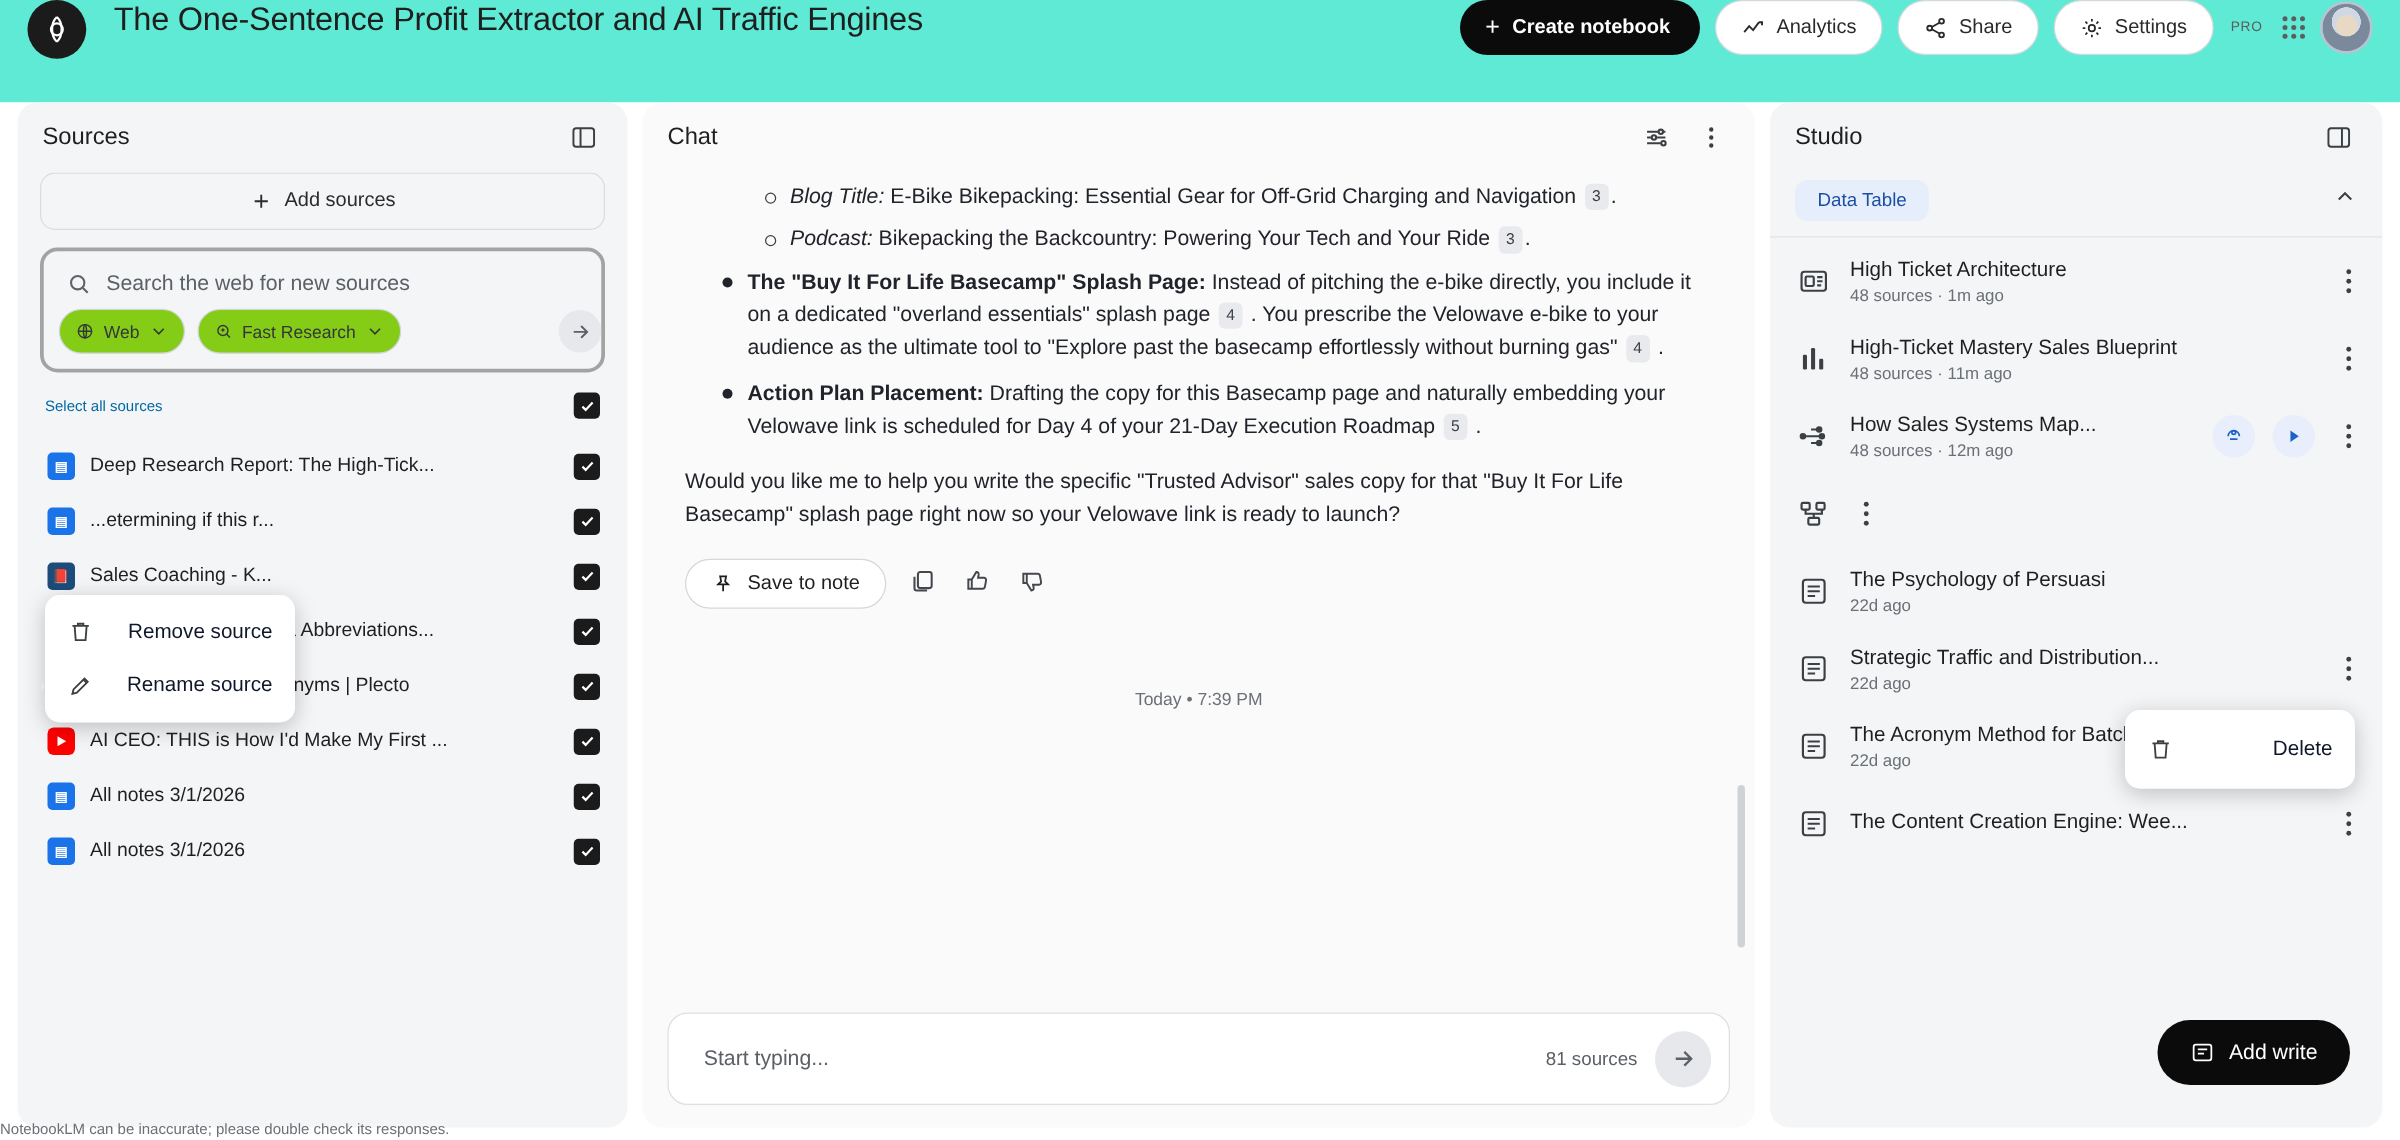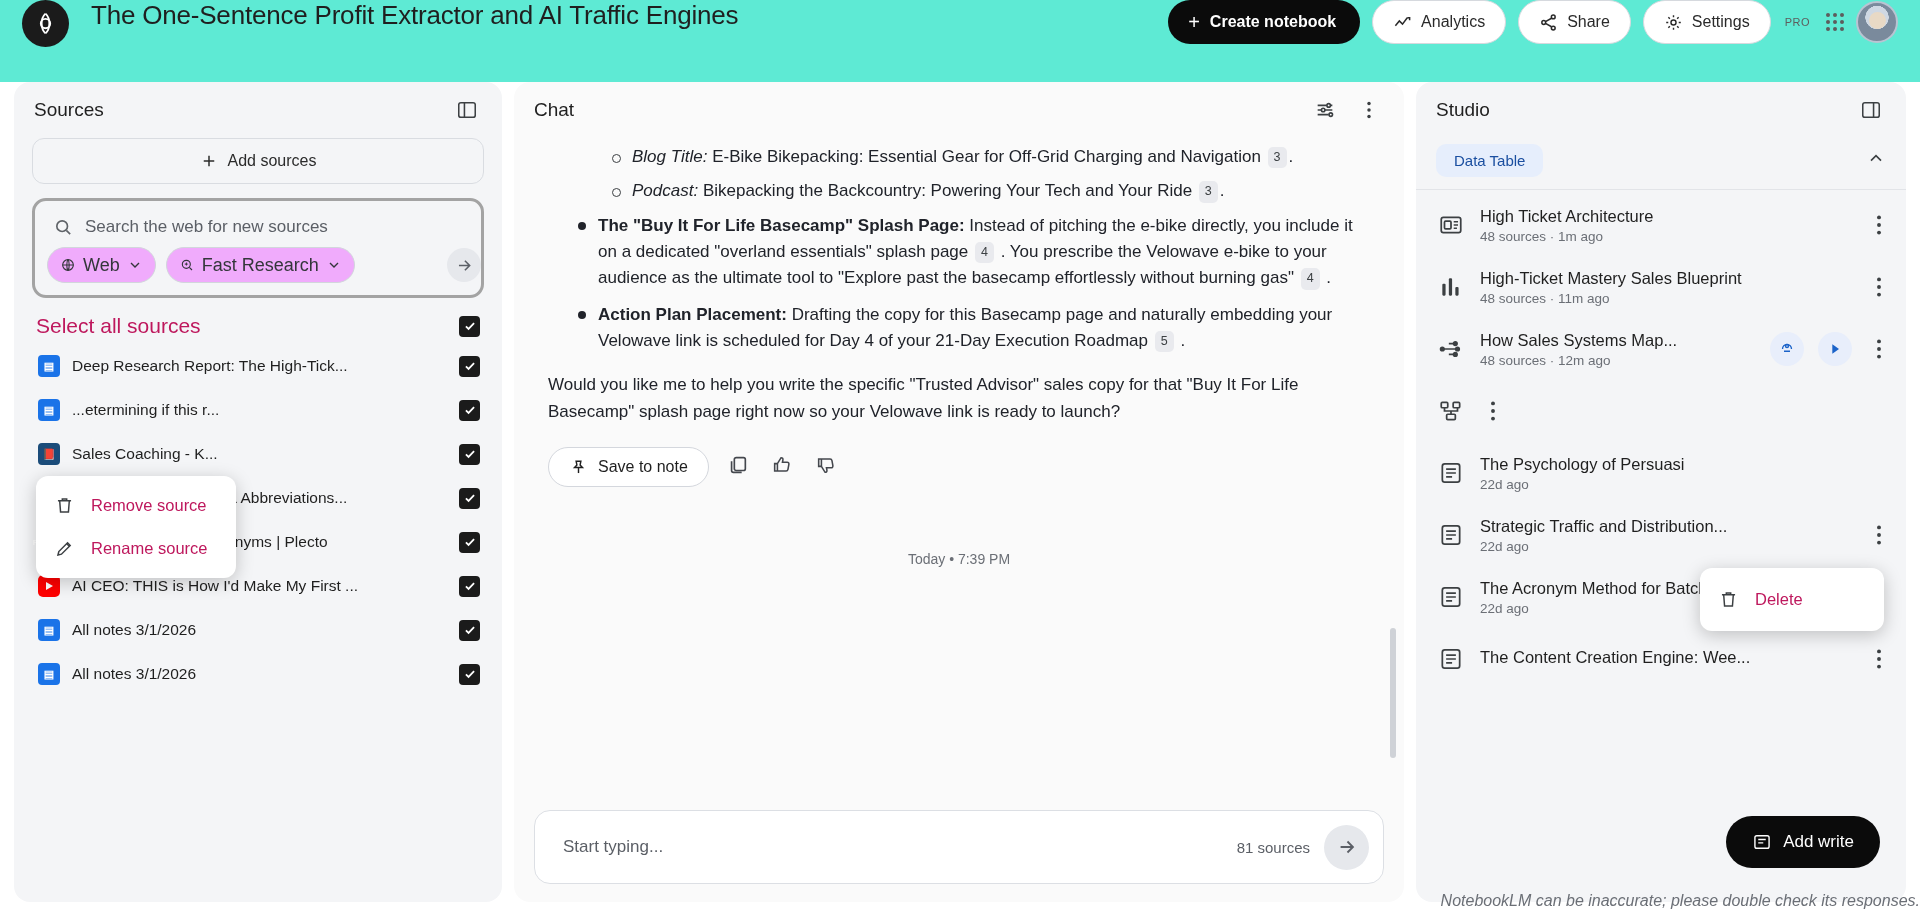--- a/index.html
+++ b/index.html
@@ -103,31 +103,31 @@
     border: 3px solid #a3a3a3; border-radius: 14px; background: #f4f5f7;
     padding: 10px 0 12px 12px;
   }
   .search-row { display: flex; align-items: center; gap: 12px; padding: 6px 4px 10px 6px; }
   .search-row svg { width: 20px; height: 20px; color: #5f6368; flex: 0 0 auto;}
   .search-placeholder { font-size: 17px; color: #5b5f66; }
   .chips { display: flex; align-items: center; gap: 10px; }
   .chip {
     height: 36px; border: 1px solid #d2d6dc; border-radius: 999px;
     display: flex; align-items: center; gap: 7px; padding: 0 12px;
-    font-size: 18px; color: #33363a; background: #f0abfc; cursor: pointer; justify-content: center;
+    font-size: 14px; color: #33363a; background: #84cc16; cursor: pointer; justify-content: center;
   }
   .chip svg { width: 16px; height: 16px; }
   .go-btn {
     width: 34px; height: 34px; border-radius: 50%; background: #e6e8ec;
     display: flex; align-items: center; justify-content: center;
     margin-left: auto; color: #5b5f66; cursor: pointer;
   }
   .select-all {
-    display: flex; align-items: center; margin: 16px 4px 6px 4px;
-    font-size: 21px; color: #be185d;
+    display: flex; align-items: center; margin: 16px 4px 16px 4px;
+    font-size: 12px; color: #0369a1;
   }
   .cbox {
     width: 21px; height: 21px; border-radius: 4px; background: #1b1b1b;
     display: flex; align-items: center; justify-content: center; margin-left: auto;
     cursor: pointer;
   }
   .cbox svg { width: 14px; height: 14px; color: #fff; }
   .src-item {
     display: flex; align-items: center; gap: 12px;
     height: 44px; padding: 0 4px 0 6px; font-size: 15.5px; color: #1f1f1f;
@@ -147,21 +147,21 @@
   .fav.sheet { background: #1a73e8; }
 
   
   .ctx-menu {
     position: absolute; background: #fff; border-radius: 12px;
     box-shadow: 0 4px 18px rgba(0,0,0,.22); padding: 8px 0;
     min-width: 200px; z-index: 40;
   }
   .ctx-item {
     display: flex; align-items: center; gap: 16px;
-    padding: 11px 18px; font-size: 16.5px; color: #be185d; cursor: pointer;
+    padding: 11px 18px; font-size: 16.5px; color: #0f172a; cursor: pointer; justify-content: space-between;
   }
   .ctx-item svg { width: 21px; height: 21px; color: #3c4043; }
 
   
   .chat-body {
     flex: 1 1 auto; position: relative; overflow: hidden;
     padding: 6px 34px 0 34px;
     font-size: 17px; line-height: 1.55; color: #20232a;
   }
   .sub-list { list-style: none; margin: 0 0 6px 0; padding-left: 62px; }
@@ -199,22 +199,22 @@
   .composer .ph { font-size: 17px; color: #5b5f66; }
   .composer .srccount { margin-left: auto; font-size: 15px; color: #5b5f66; margin-right: 14px; }
   .send-btn {
     width: 45px; height: 45px; border-radius: 50%; background: #e6e8ec;
     display: flex; align-items: center; justify-content: center; color: #5b5f66; cursor: pointer;
   }
   .scrollbar {
     position: absolute; right: 6px; width: 6px; border-radius: 3px; background: #cfd2d7;
   }
   .disclaimer {
-    position: absolute; bottom: 2px; left: 0; right: 0; text-align: right;
-    font-size: 16px; color: #6b6f76; font-style: italic;
+    position: absolute; bottom: 2px; left: 0; right: 0; text-align: left;
+    font-size: 12px; color: #6b6f76;
   }
 
   
   .studio-body { flex: 1 1 auto; position: relative; overflow: hidden; }
   .dt-row { display: flex; align-items: center; padding: 6px 20px 10px 20px; }
   .dt-chip {
     background: #e6eefc; color: #1b4fa0; border-radius: 10px;
     font-size: 15px; padding: 8px 18px;
   }
   .chev { margin-left: auto; color: #3c4043; }

